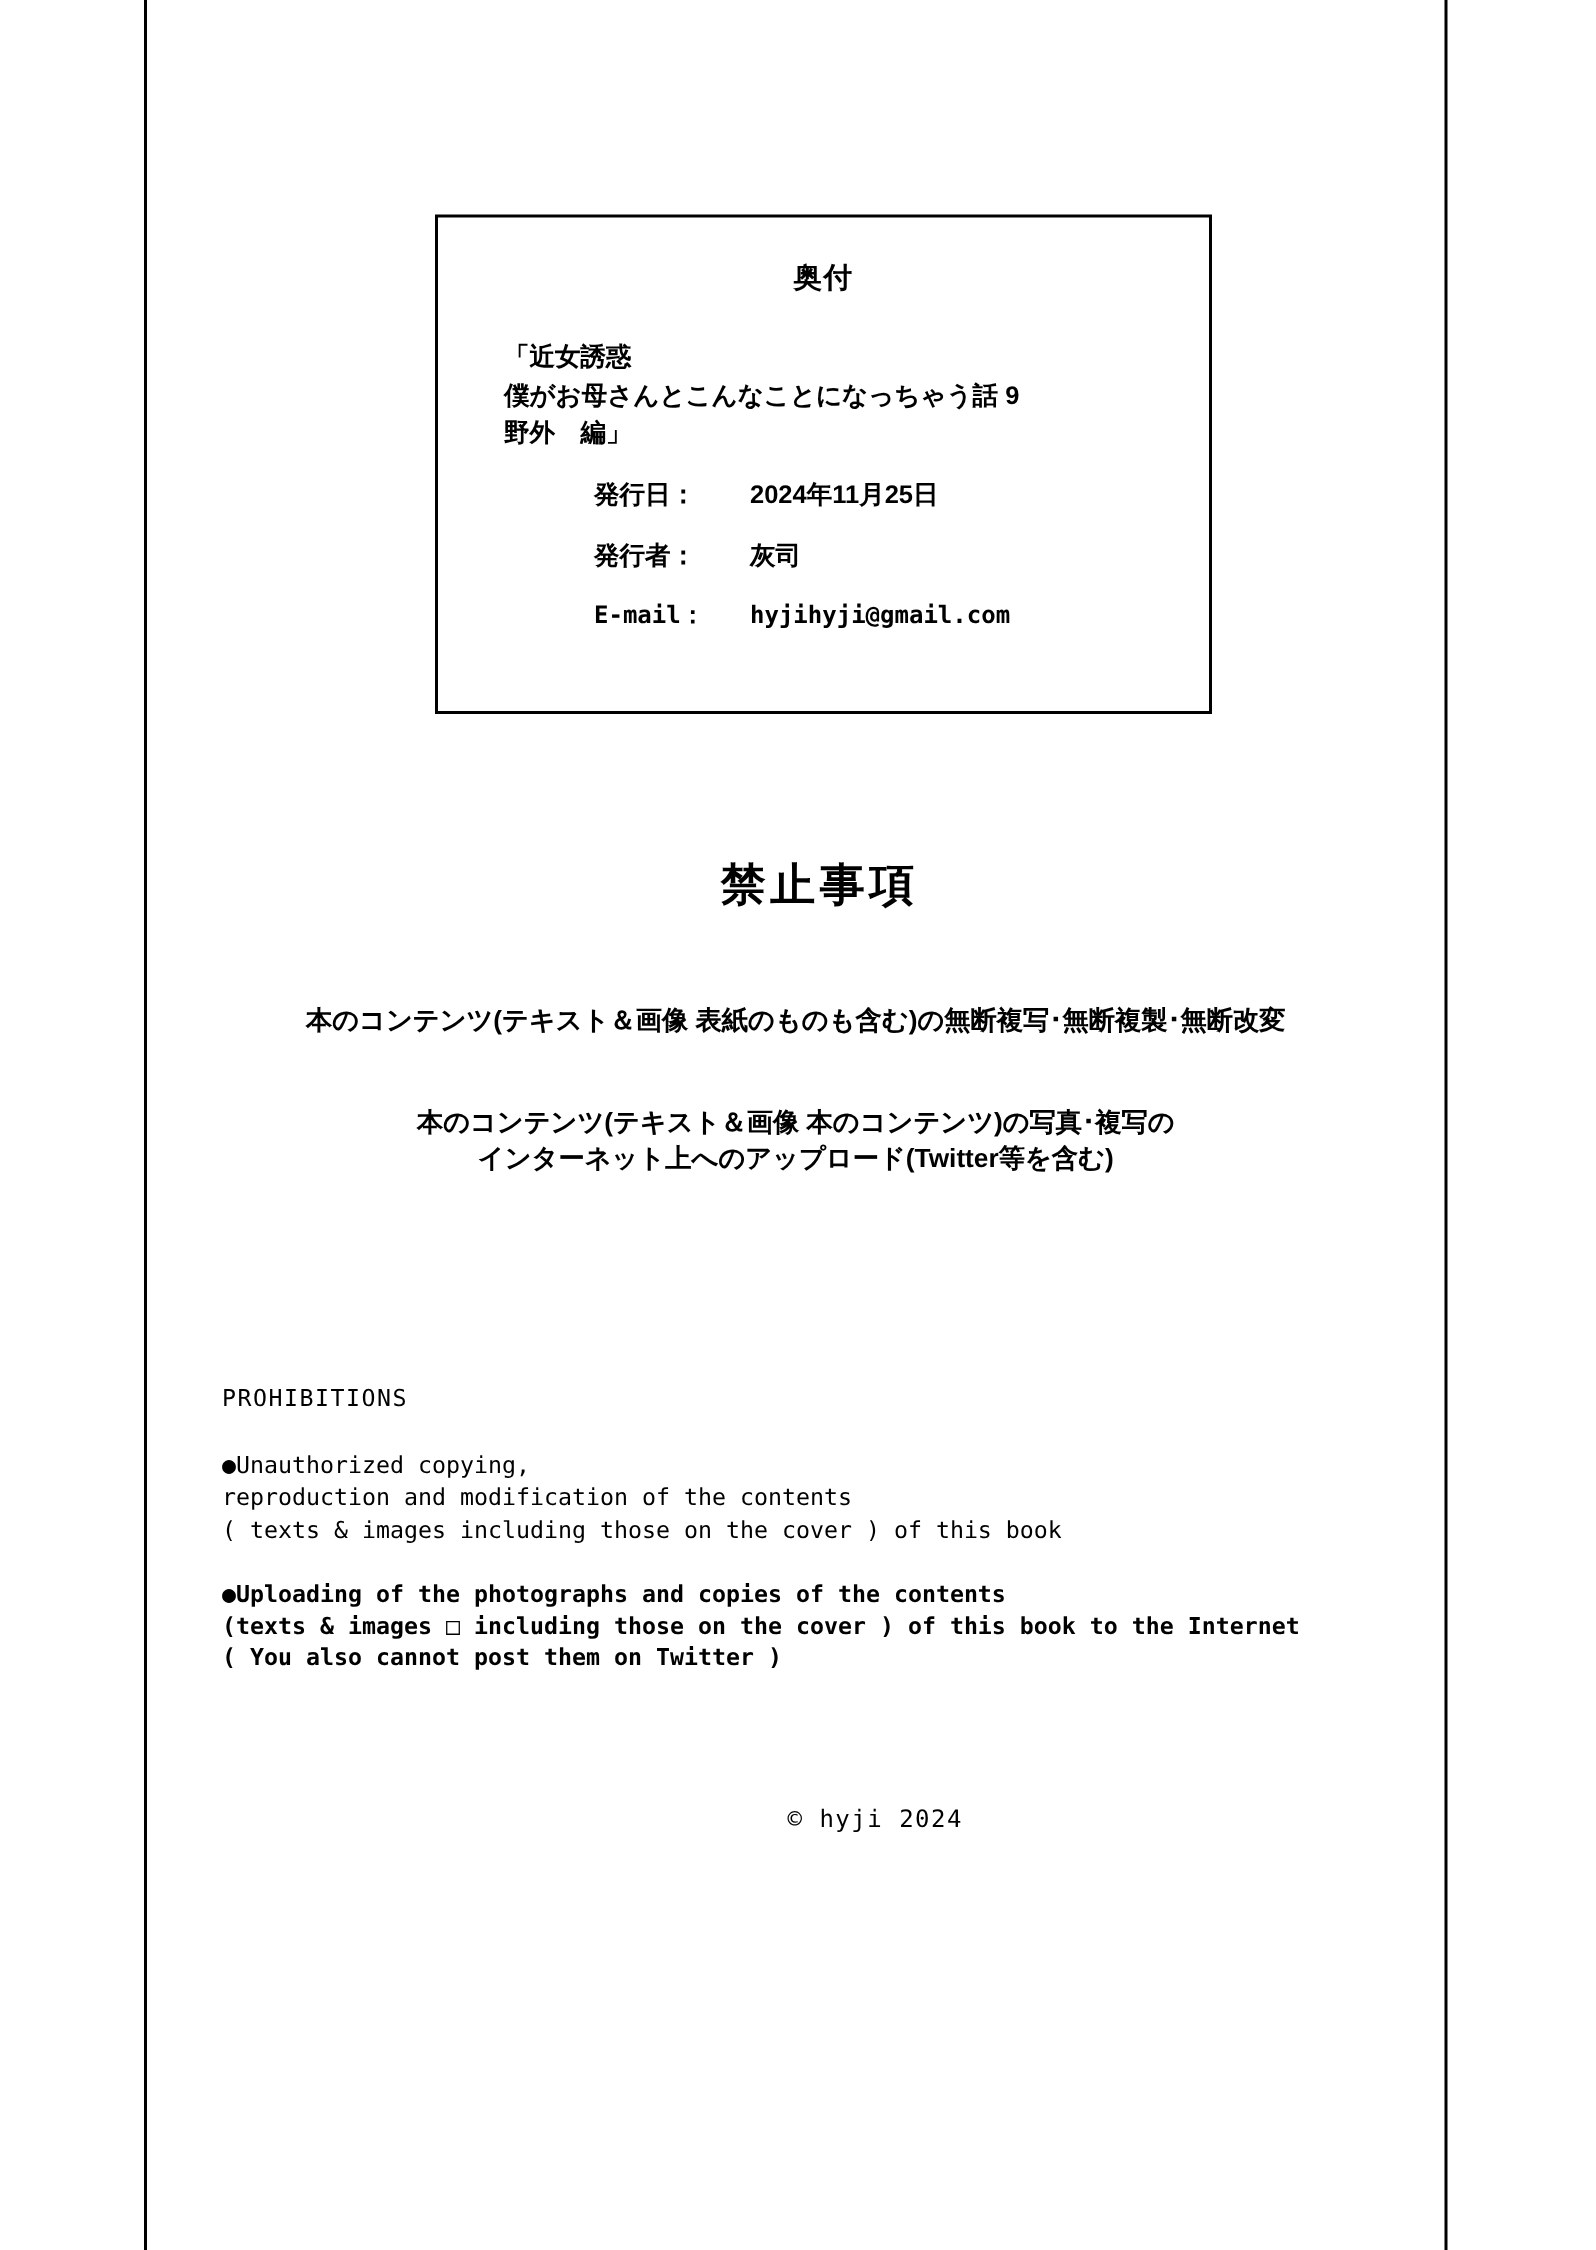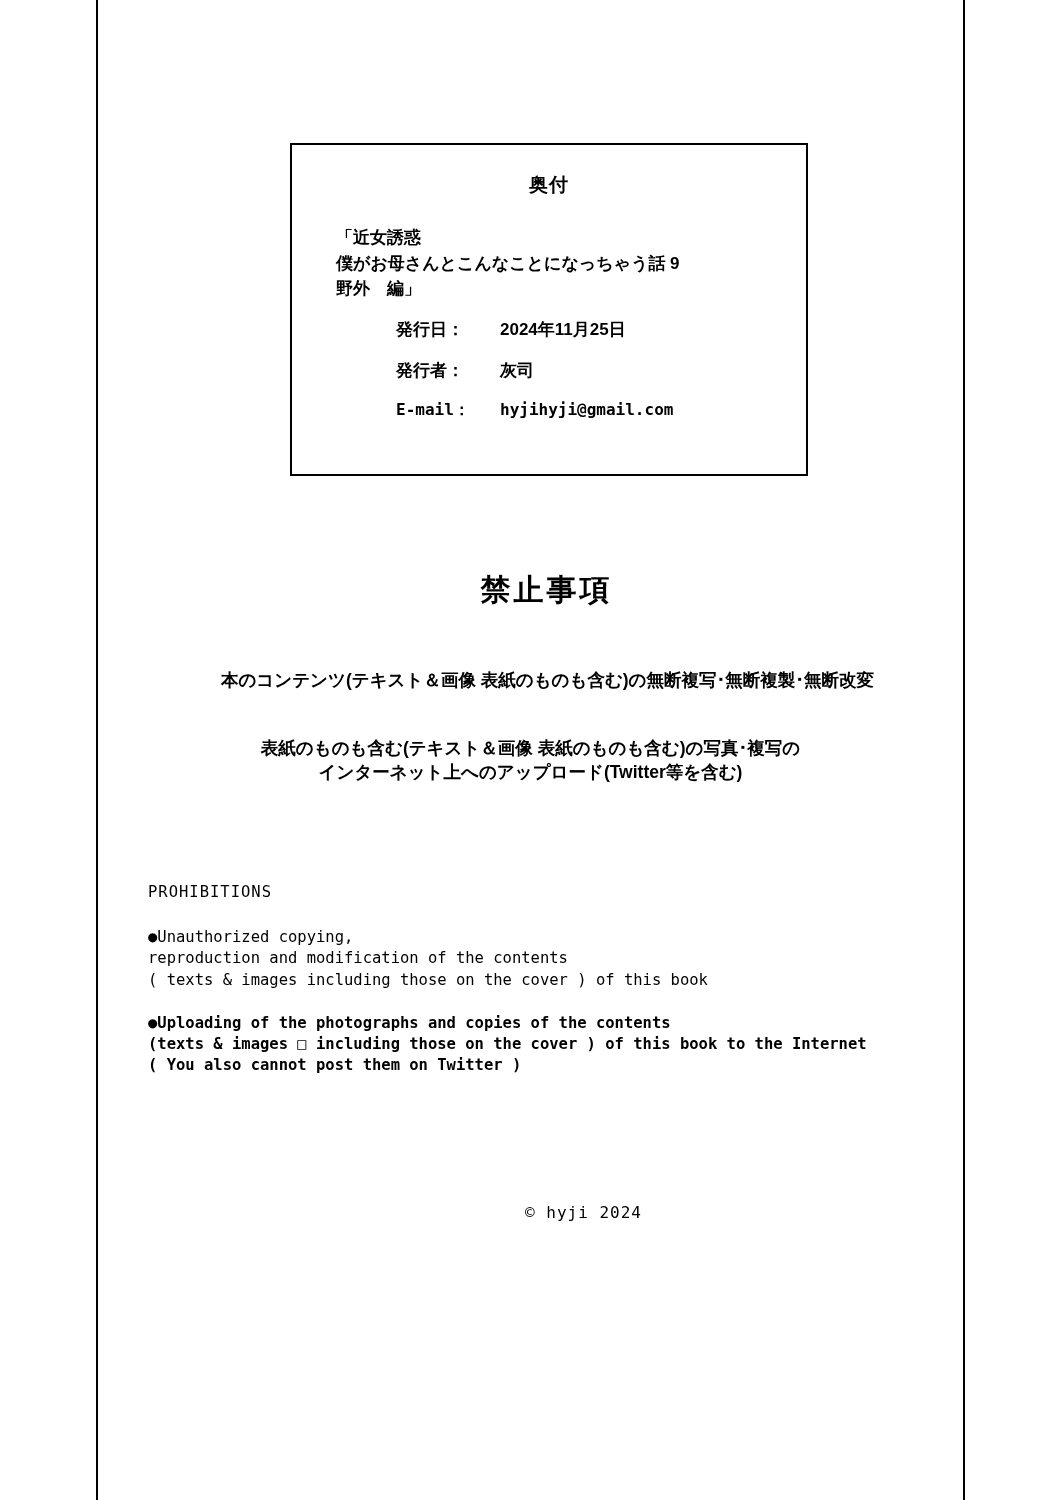--- a/index.html
+++ b/index.html
@@ -86,21 +86,21 @@
     left: 16px;
     top: 570px;
     width: 865px;
     text-align: center;
     font-weight: bold;
     font-size: 30px;
     letter-spacing: 3px;
   }
   .jp-line-1 {
     position: absolute;
-    left: 17px;
+    left: 0;
     top: 668px;
     width: 865px;
     text-align: center;
     font-weight: bold;
     font-size: 17.5px;
     letter-spacing: 0px;
     white-space: nowrap;
   }
   .jp-line-2 {
     position: absolute;
@@ -110,21 +110,21 @@
     text-align: center;
     font-weight: bold;
     font-size: 17.5px;
     line-height: 1.35;
   }
 
   
   .en-block {
     position: absolute;
     left: 50px;
-    top: 882px;
+    top: 922px;
     width: 820px;
     font-family: "DejaVu Sans Mono", monospace;
     font-size: 15.5px;
     line-height: 1.37;
   }
   .en-heading {
     letter-spacing: 1px;
     margin-bottom: 24px;
   }
   .en-para {
@@ -172,21 +172,21 @@
       </div>
       <div class="colophon-row">
         <span class="lbl mono">E-mail：</span>
         <span class="val mono">hyjihyji@gmail.com</span>
       </div>
     </div>
   </div>
 
   <div class="jp-heading">禁止事項</div>
   <div class="jp-line-1">本のコンテンツ(テキスト＆画像 表紙のものも含む)の無断複写･無断複製･無断改変</div>
-  <div class="jp-line-2" style="white-space: pre-line;">表紙のものも含む(テキスト＆画像 表紙のものも含む)の写真･複写の
+  <div class="jp-line-2" style="white-space: pre-line;">本のコンテンツ(テキスト＆画像 本のコンテンツ)の写真･複写の
 インターネット上へのアップロード(Twitter等を含む)</div>
 
   <div class="en-block">
     <div class="en-heading">PROHIBITIONS</div>
     <div class="en-para">●Unauthorized copying,
 reproduction and modification of the contents
 ( texts &amp; images including those on the cover ) of this book</div>
     <div class="en-para">●Uploading of the photographs and copies of the contents
 (texts &amp; images □ including those on the cover ) of this book to the Internet
 ( You also cannot post them on Twitter  )</div>

